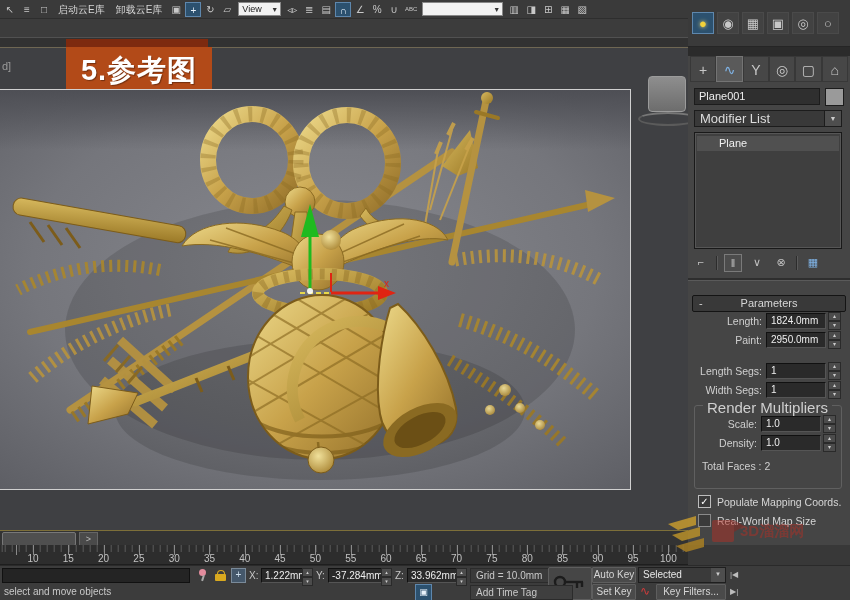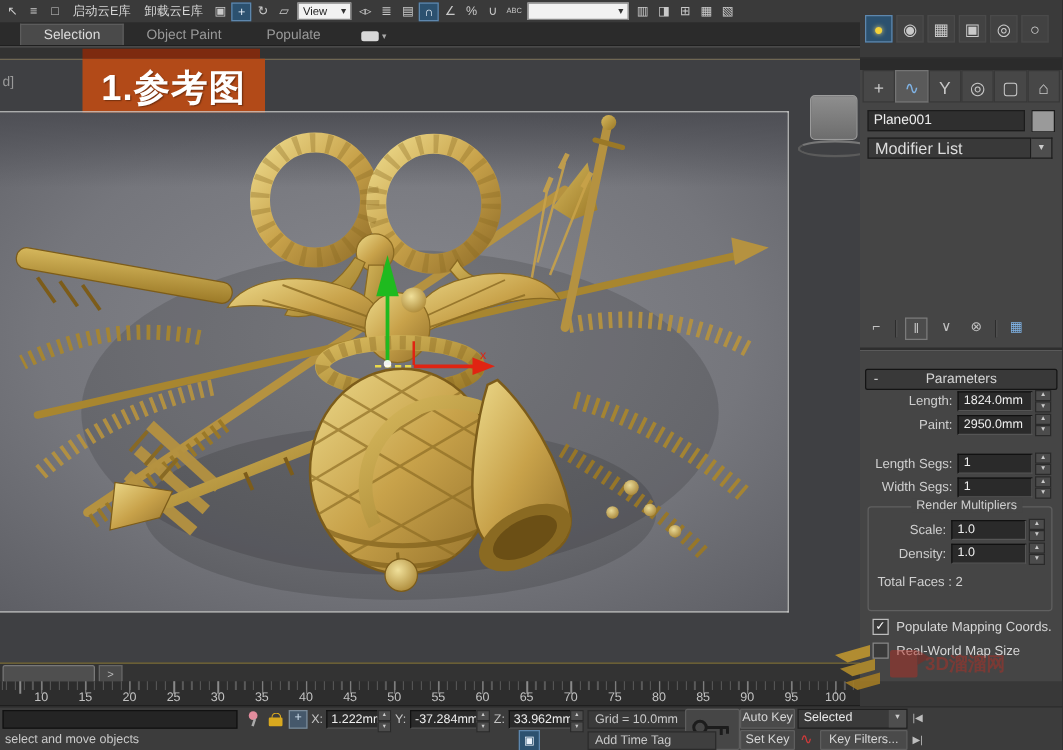--- a/index.html
+++ b/index.html
@@ -69,21 +69,21 @@
     border:1px solid #141414;border-radius:2px;color:#d6d6d6;text-align:center;line-height:15px;font-size:11px;}
   #rollout-header .minus{position:absolute;left:6px;top:0;}
   .prow{position:absolute;display:flex;align-items:center;height:16px;}
   .plabel{width:70px;text-align:right;color:#cfcfcf;padding-right:4px;font-size:10.5px;}
   .pfield{width:54px;height:14px;line-height:14px;background:#2a2a2a;border:1px solid #555;
     border-top-color:#111;border-left-color:#111;color:#eee;font-size:10px;padding-left:4px;}
   .pspin{display:flex;flex-direction:column;margin-left:2px;}
   .pspin i{font-style:normal;width:11px;height:7px;line-height:7px;text-align:center;font-size:6px;
     color:#ccc;background:#4c4c4c;border:1px solid #2a2a2a;}
   #group-box{position:absolute;left:6px;top:358px;width:146px;height:82px;border:1px solid #606060;border-radius:3px;}
-  #group-box legend,#group-legend{position:absolute;left:8px;top:-7px;background:#454545;padding:0 4px;color:#cfcfcf;font-size:10px;margin-left:26px;}
+  #group-box legend,#group-legend{position:absolute;left:8px;top:-7px;background:#454545;padding:0 4px;color:#cfcfcf;font-size:15px;}
   #total-faces{position:absolute;left:14px;top:413px;color:#cfcfcf;font-size:10.5px;}
   .cbrow{position:absolute;left:10px;display:flex;align-items:center;gap:6px;}
   .cbox{width:11px;height:11px;background:#3a3a3a;border:1px solid #bdbdbd;color:#fff;font-size:10px;line-height:11px;text-align:center;}
   .cbox.off{border-color:#8a8a8a;color:transparent;}
   .cblabel{color:#d6d6d6;font-size:10.5px;}
   
   #timeslider{position:absolute;left:0;top:530px;width:688px;height:15px;background:#333;border-top:1px solid #7d6f39;box-sizing:border-box;}
   #ts-handle{position:absolute;left:2px;top:1px;width:72px;height:12px;background:#4f4f4f;border:1px solid #787878;border-radius:2px;}
   #ts-next{position:absolute;left:79px;top:1px;width:17px;height:12px;background:#4a4a4a;border:1px solid #666;
     color:#bbb;font-size:9px;line-height:12px;text-align:center;}
@@ -158,45 +158,35 @@
       <div class="tdd wide">
         <div class="tddtxt"></div>
         <div class="caret">▼</div>
       </div>
       <div class="ticon">▥</div>
       <div class="ticon">◨</div>
       <div class="ticon">⊞</div>
       <div class="ticon">▦</div>
       <div class="ticon">▧</div>
     </div>
-  <div id="ribbon-tabs">
-    <span style="width:16px"></span>
-  <div class="rtab act">Selection</div>
-      <div class="rtab">Object Paint</div>
-      <div class="rtab">Populate</div>
-      <div id="ribbon-config">
-        <div class="pill"></div>
-        <div class="caret">▾</div>
-      </div>
-    </div>
   <div id="ribbon-body"></div>
   <div id="toolbar-right">
       <div class="ricon act bulb">●</div>
       <div class="ricon">◉</div>
       <div class="ricon">▦</div>
       <div class="ricon">▣</div>
       <div class="ricon">◎</div>
       <div class="ricon">○</div>
     </div>
 
   <div id="viewport">
     <span id="vp-label">d]</span>
     <div id="annot-strip"></div>
     <div id="annot-box">
-      <span>1.参考图</span>
+      <span>5.参考图</span>
     </div>
 
     <div id="photo">
       <svg width="630" height="399" viewBox="0 0 630 399">
         <defs>
           <radialGradient id="bgG" cx="50%" cy="45%" r="75%">
             <stop offset="0%" stop-color="#87888e"></stop>
               <stop offset="60%" stop-color="#75767c"></stop>
               <stop offset="100%" stop-color="#5d5e64"></stop>
           </radialGradient>
@@ -358,20 +348,23 @@
         <div class="cptab">⌂</div>
       </div>
     <div id="cp-name-row">
       <div id="cp-name">Plane001</div>
       <div id="cp-swatch"></div>
     </div>
     <div id="cp-modlist">
       <span class="txt">Modifier List</span>
       <span class="arrow">▼</span>
     </div>
+    <div id="cp-stack">
+        <div class="stack-item">Plane</div>
+      </div>
     <div id="cp-stacktools">
         <div class="stkicon">⌐</div>
         <div class="stksep"></div>
         <div class="stkicon boxed">‖</div>
         <div class="stkicon">∨</div>
         <div class="stkicon">⊗</div>
         <div class="stksep"></div>
         <div class="stkicon blue">▦</div>
       </div>
     <div id="cp-divider"></div>

